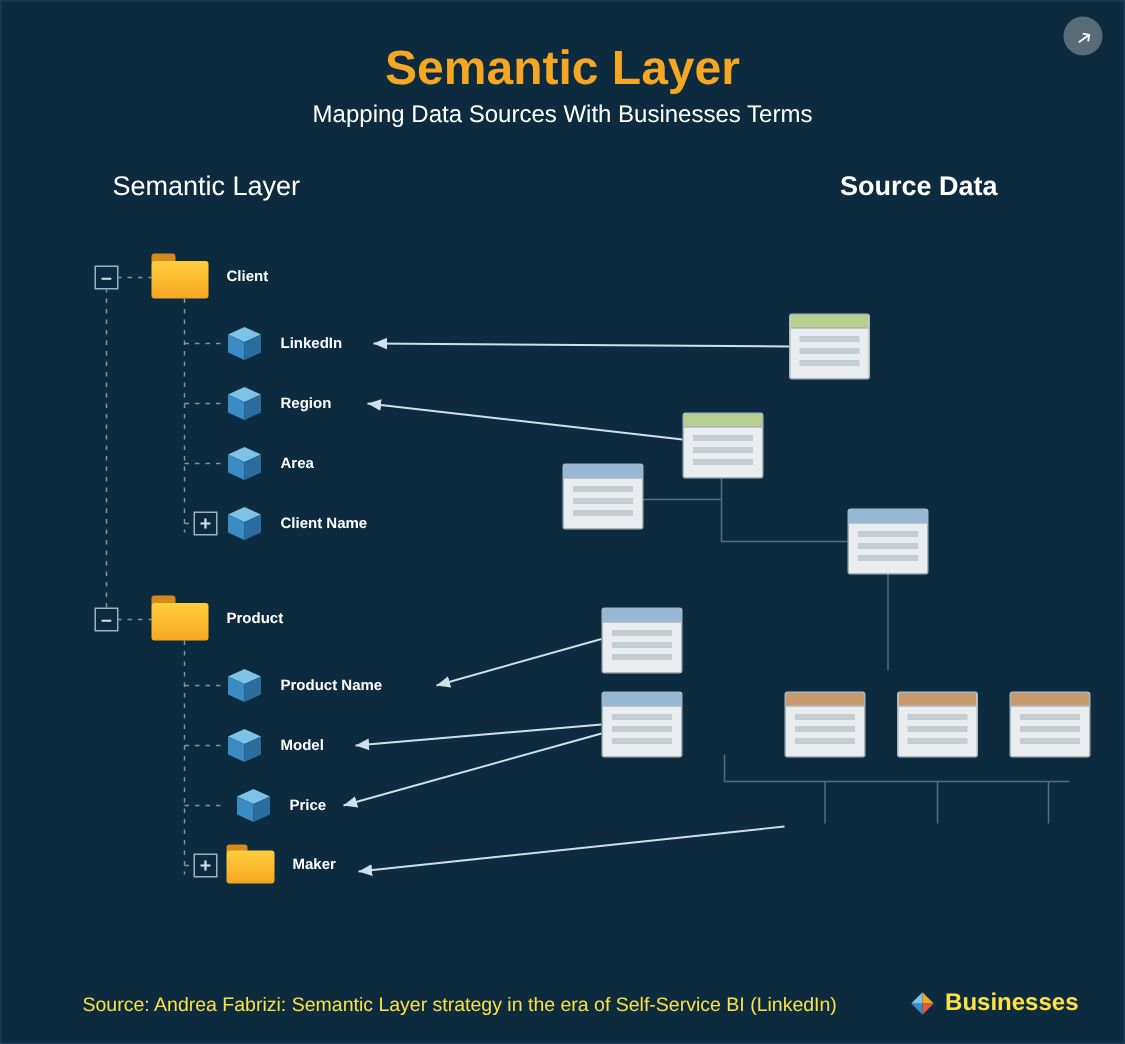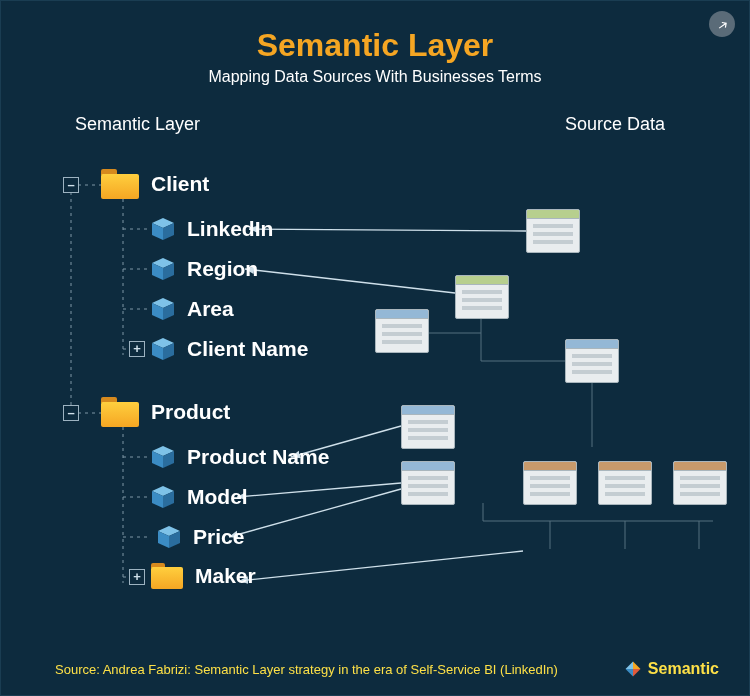--- a/index.html
+++ b/index.html
@@ -40,35 +40,35 @@
     display: flex;
     margin-top: 28px;
     padding: 0 54px;
     justify-content: space-between;
   }
   .col-head {
     font-size: 18px;
     font-weight: 500;
   }
   .col-left .col-head { margin-left: 20px; }
-  .col-right .col-head { margin-right: 30px; }
+  .col-right .col-head { margin-right: 30px; font-weight: bold; }
   
   .diagram {
     position: absolute;
     left: 0; top: 150px;
     width: 750px; height: 470px;
   }
   .node {
     position: absolute;
     display: flex;
     align-items: center;
     gap: 12px;
   }
   .node .label {
-    font-size: 21px;
+    font-size: 10px;
     font-weight: 600;
     white-space: nowrap;
   }
   .expander {
     position: absolute;
     width: 16px; height: 16px;
     border: 1px solid #9db3c1;
     background: #0d2b3e;
     color: #cfe0ea;
     font-size: 13px;
@@ -378,15 +378,15 @@
 
 <div class="footer">
   <span>Source: Andrea Fabrizi: Semantic Layer strategy in the era of Self-Service BI (LinkedIn)</span>
   <span class="brand">
     <svg class="logo" viewBox="0 0 24 24">
       <polygon points="12,2 22,12 12,12" fill="#f5a623"></polygon>
       <polygon points="12,12 22,12 12,22" fill="#e05a3b"></polygon>
       <polygon points="2,12 12,12 12,22" fill="#3b8cc4"></polygon>
       <polygon points="2,12 12,2 12,12" fill="#7ec2e8"></polygon>
     </svg>
-    <span>Semantic</span>
+    <span>Businesses</span>
   </span>
 </div>
 
 </body></html>

